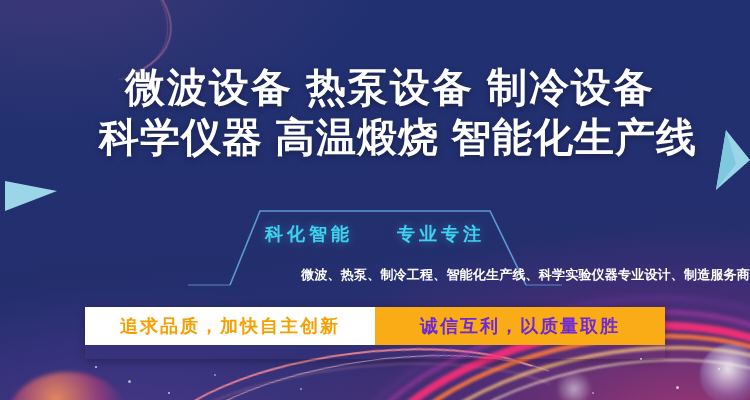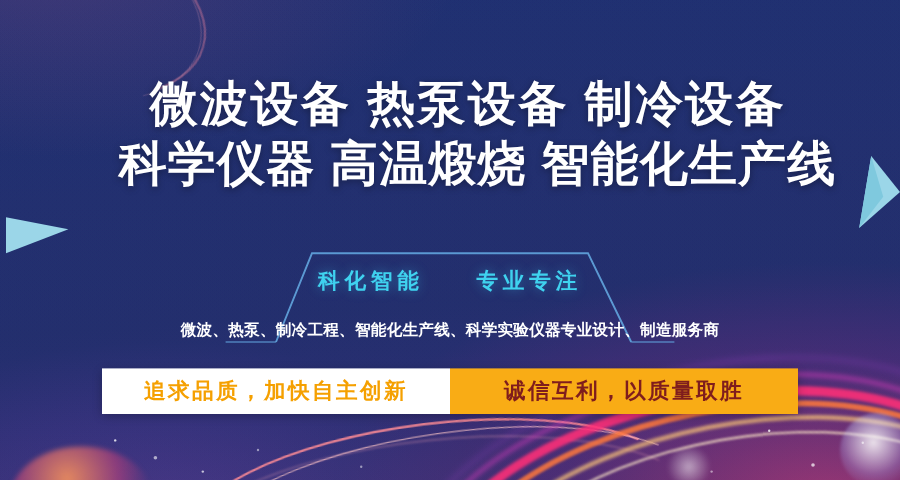--- a/index.html
+++ b/index.html
@@ -53,30 +53,30 @@
 
   
   .frame{position:absolute;left:186px;top:209px;width:378px;height:78px;}
   .frame svg{display:block;}
 
   .sub-title{position:absolute;left:0;top:222px;width:750px;text-align:center;
     color:#3fd2ef;font-weight:bold;font-size:18px;letter-spacing:4px;
     text-shadow:0 0 10px rgba(60,200,240,.40);}
   .sub-title .gap{display:inline-block;width:26px;}
 
-  .sub-desc{position:absolute;left:0;top:266px;width:750px;text-align:center;
+  .sub-desc{position:absolute;left:0;top:266px;width:750px;text-align:right;
     color:#ffffff;font-weight:bold;font-size:13px;letter-spacing:.2px;}
 
   
-  .pills{position:absolute;left:85px;top:307px;width:580px;height:38px;display:flex;
+  .pills{position:absolute;left:85px;top:307px;width:580px;height:52px;display:flex;
     box-shadow:0 2px 8px rgba(0,0,0,.28);justify-content:flex-end;}
   .pill{flex:1;display:flex;align-items:center;justify-content:center;
     font-weight:bold;font-size:18px;letter-spacing:2px;height:38px;}
   .pill-a{background:#ffffff;color:#f5a000;}
-  .pill-b{background:#f9ac15;color:#7f1d1d;}
+  .pill-b{background:#f9ac15;color:#6d28d9;}
 </style>
 </head>
 <body>
 
 <div id="banner">
 
   <div class="ribbon tl-r1"></div>
   <div class="ribbon tl-r2"></div>
   <div class="ribbon tl-r3"></div>
   <div class="ribbon tl-r4"></div>

